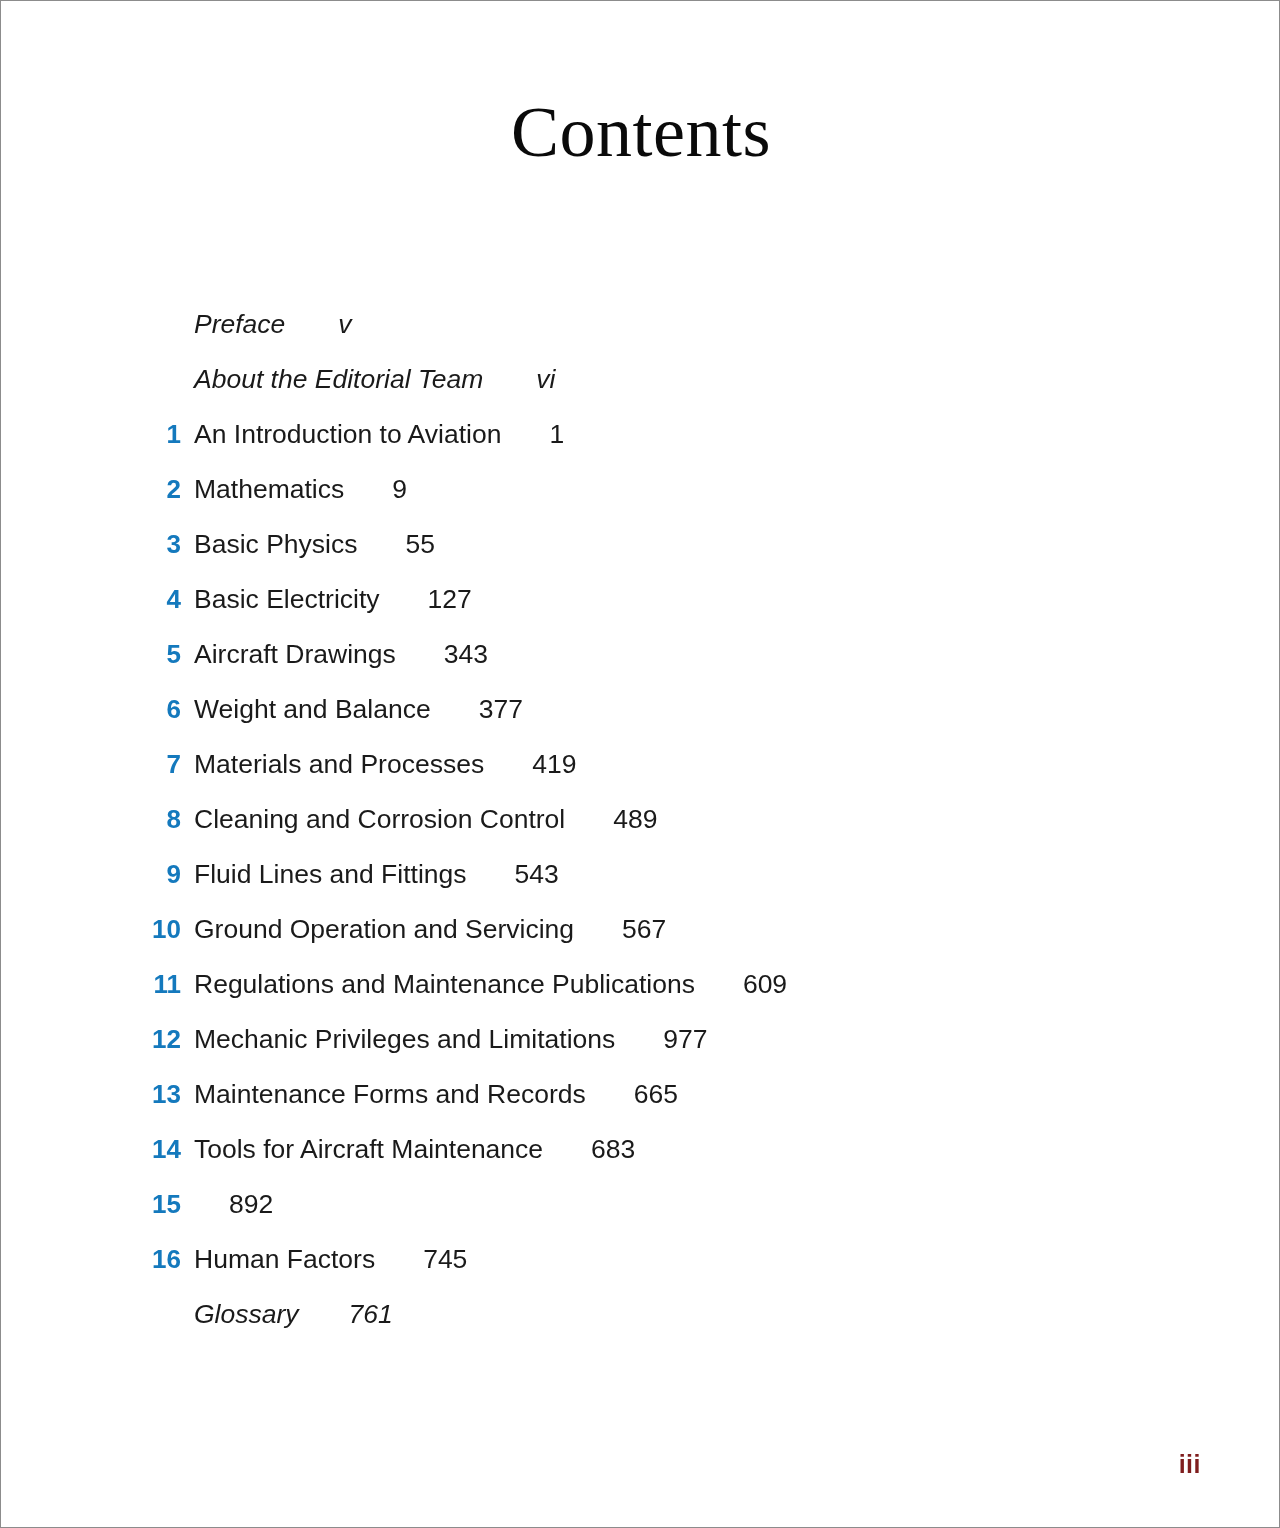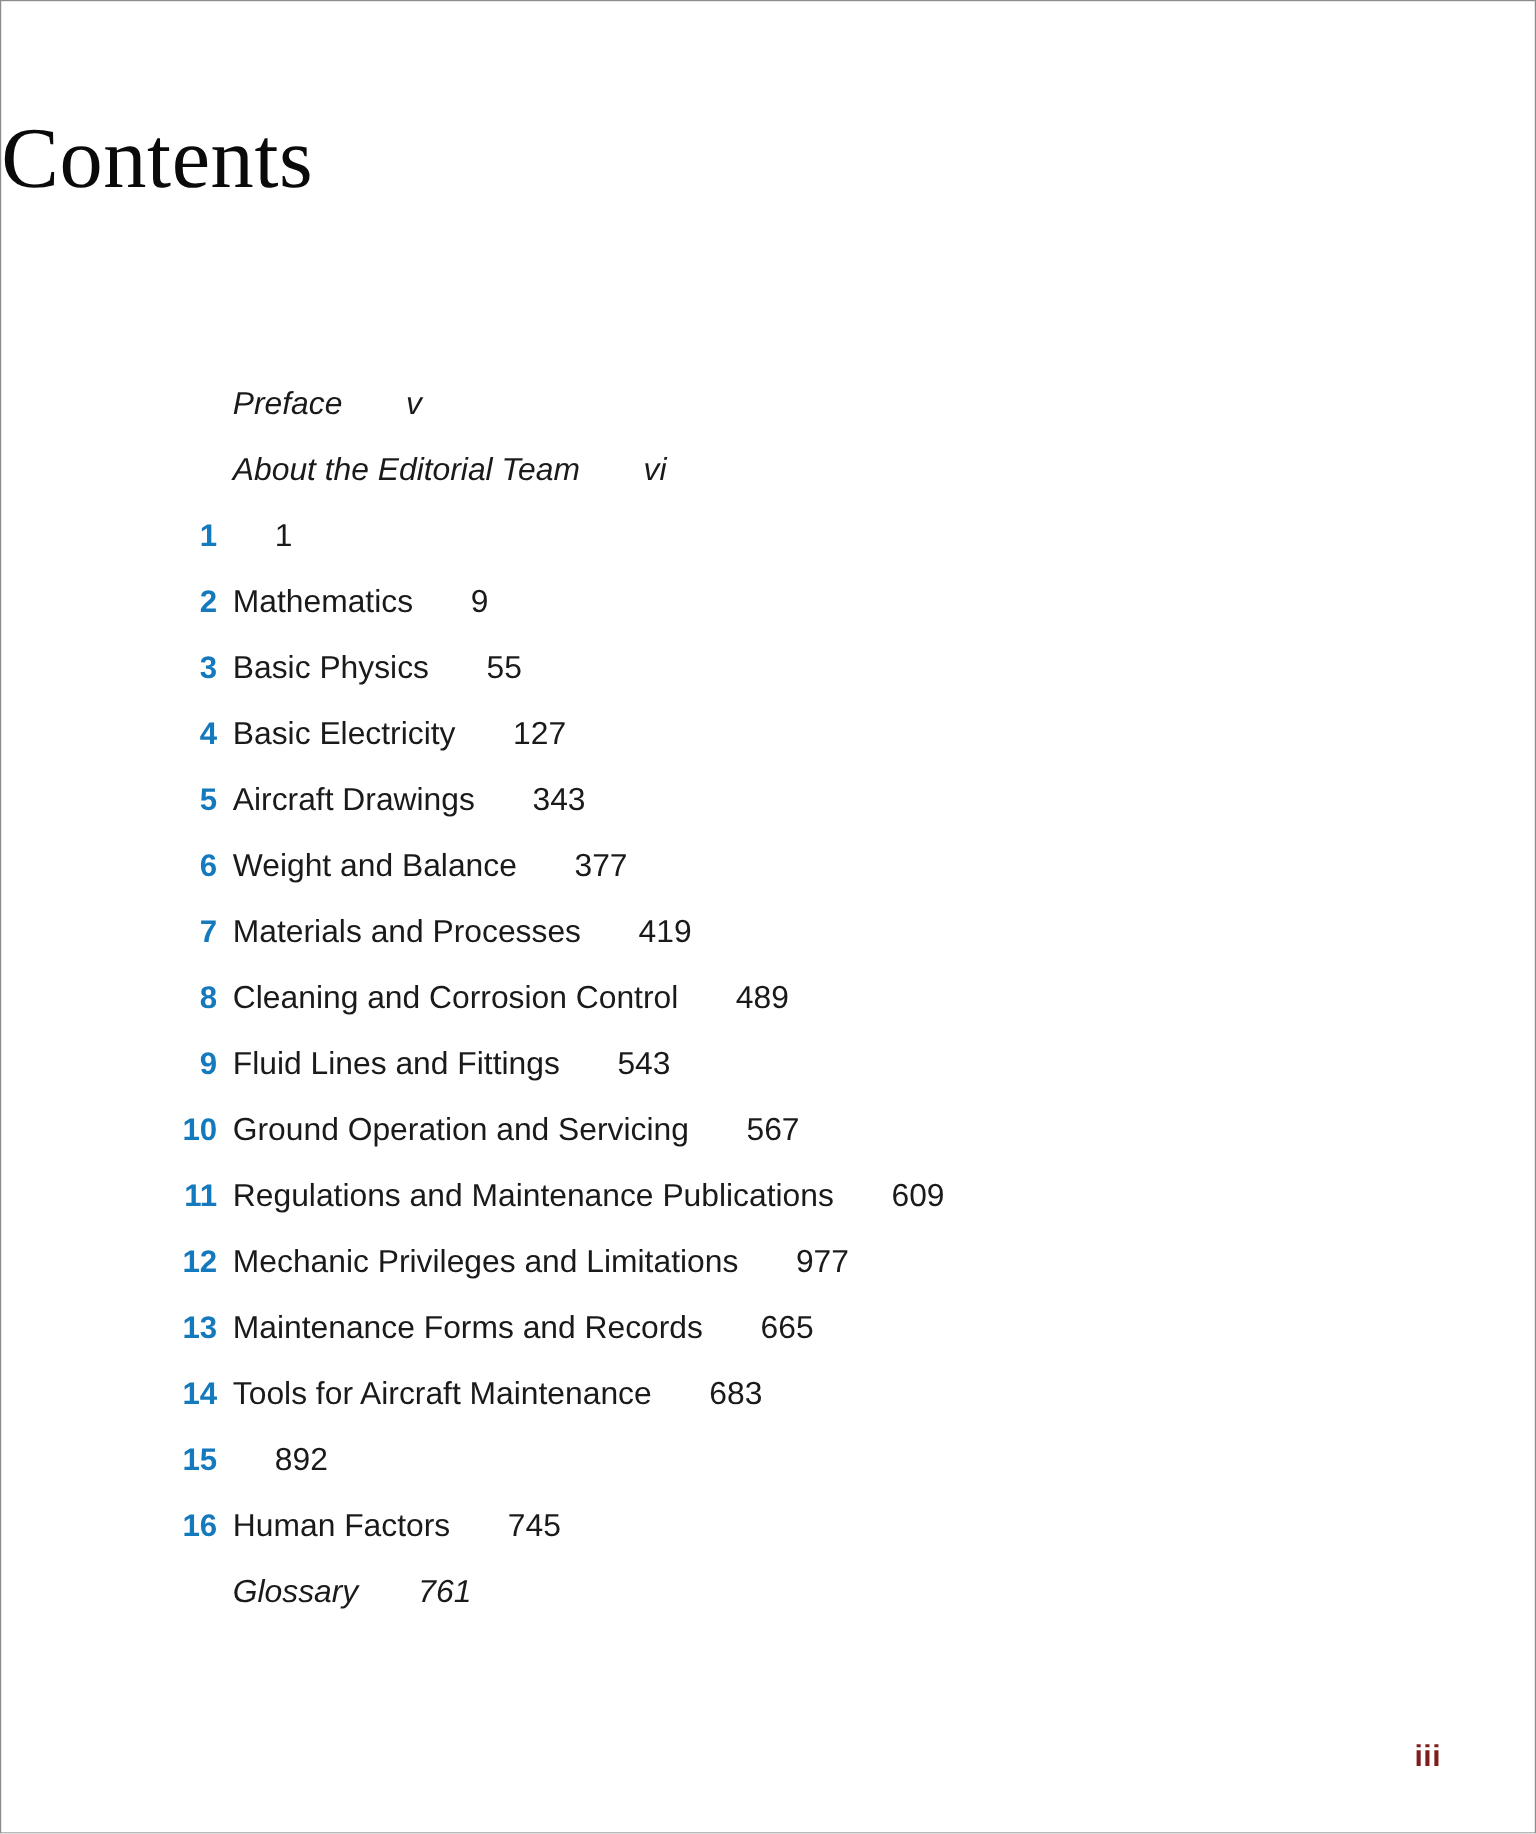--- a/index.html
+++ b/index.html
@@ -17,37 +17,37 @@
     box-sizing: border-box;
     background: #ffffff;
     border: 1px solid #8c8c8c;
     overflow: hidden;
   }
   .page-title {
     position: absolute;
     top: 95px;
     left: 0;
     width: 1280px;
-    text-align: left;
+    text-align: center;
     font-family: "Liberation Serif", serif;
     font-weight: 400;
     font-size: 72px;
     line-height: 1;
     color: #0a0a0a;
     letter-spacing: 0.5px;
   }
   .toc {
     position: absolute;
     top: 296px;
     left: 140px;
     width: 1000px;
   }
   .toc-row {
     display: flex;
-    align-items: flex-end;
+    align-items: center;
     height: 55px;
     font-size: 26.5px;
     color: #1a1a1a;
   }
   .toc-num {
     width: 40px;
     flex: 0 0 40px;
     text-align: right;
     font-weight: bold;
     color: #1479bd;
@@ -101,20 +101,21 @@
     </div>
 
     <div class="toc-row front">
       <span class="toc-num"></span>
       <span class="toc-title">About the Editorial Team</span>
       <span class="toc-page">vi</span>
     </div>
 
     <div class="toc-row chapter">
       <span class="toc-num">1</span>
+      <span class="toc-title">An Introduction to Aviation</span>
       <span class="toc-page">1</span>
     </div>
 
     <div class="toc-row chapter">
       <span class="toc-num">2</span>
       <span class="toc-title">Mathematics</span>
       <span class="toc-page">9</span>
     </div>
 
     <div class="toc-row chapter">

